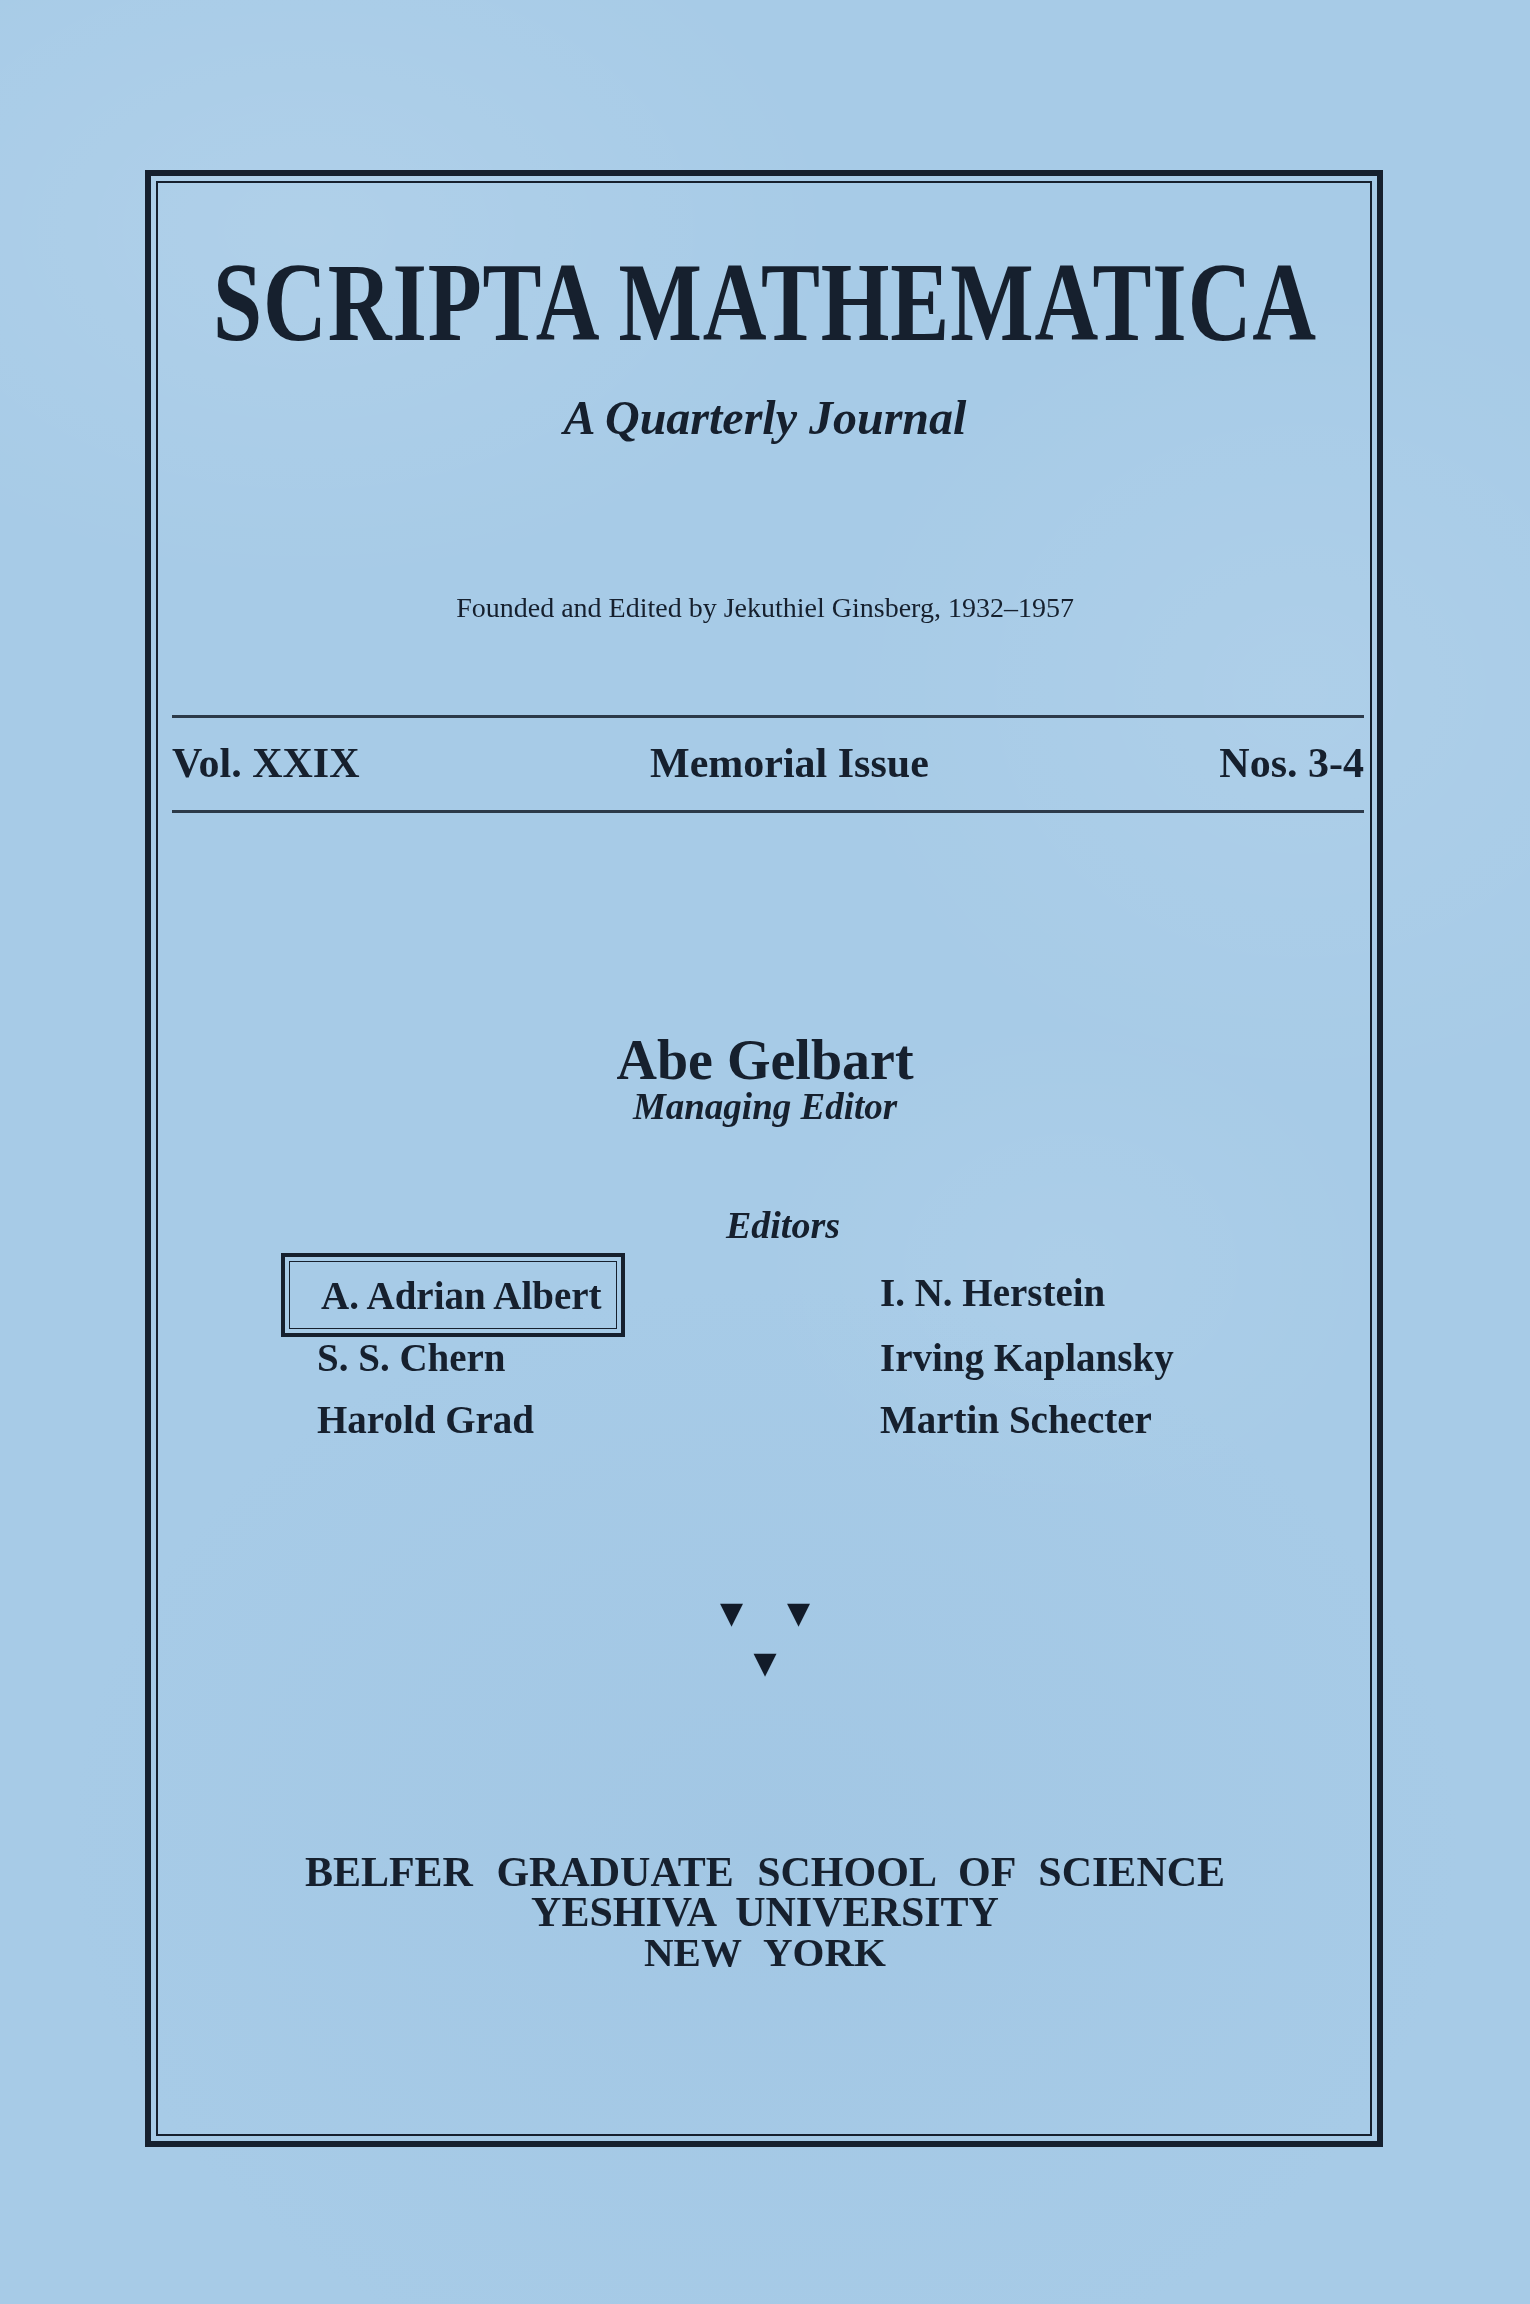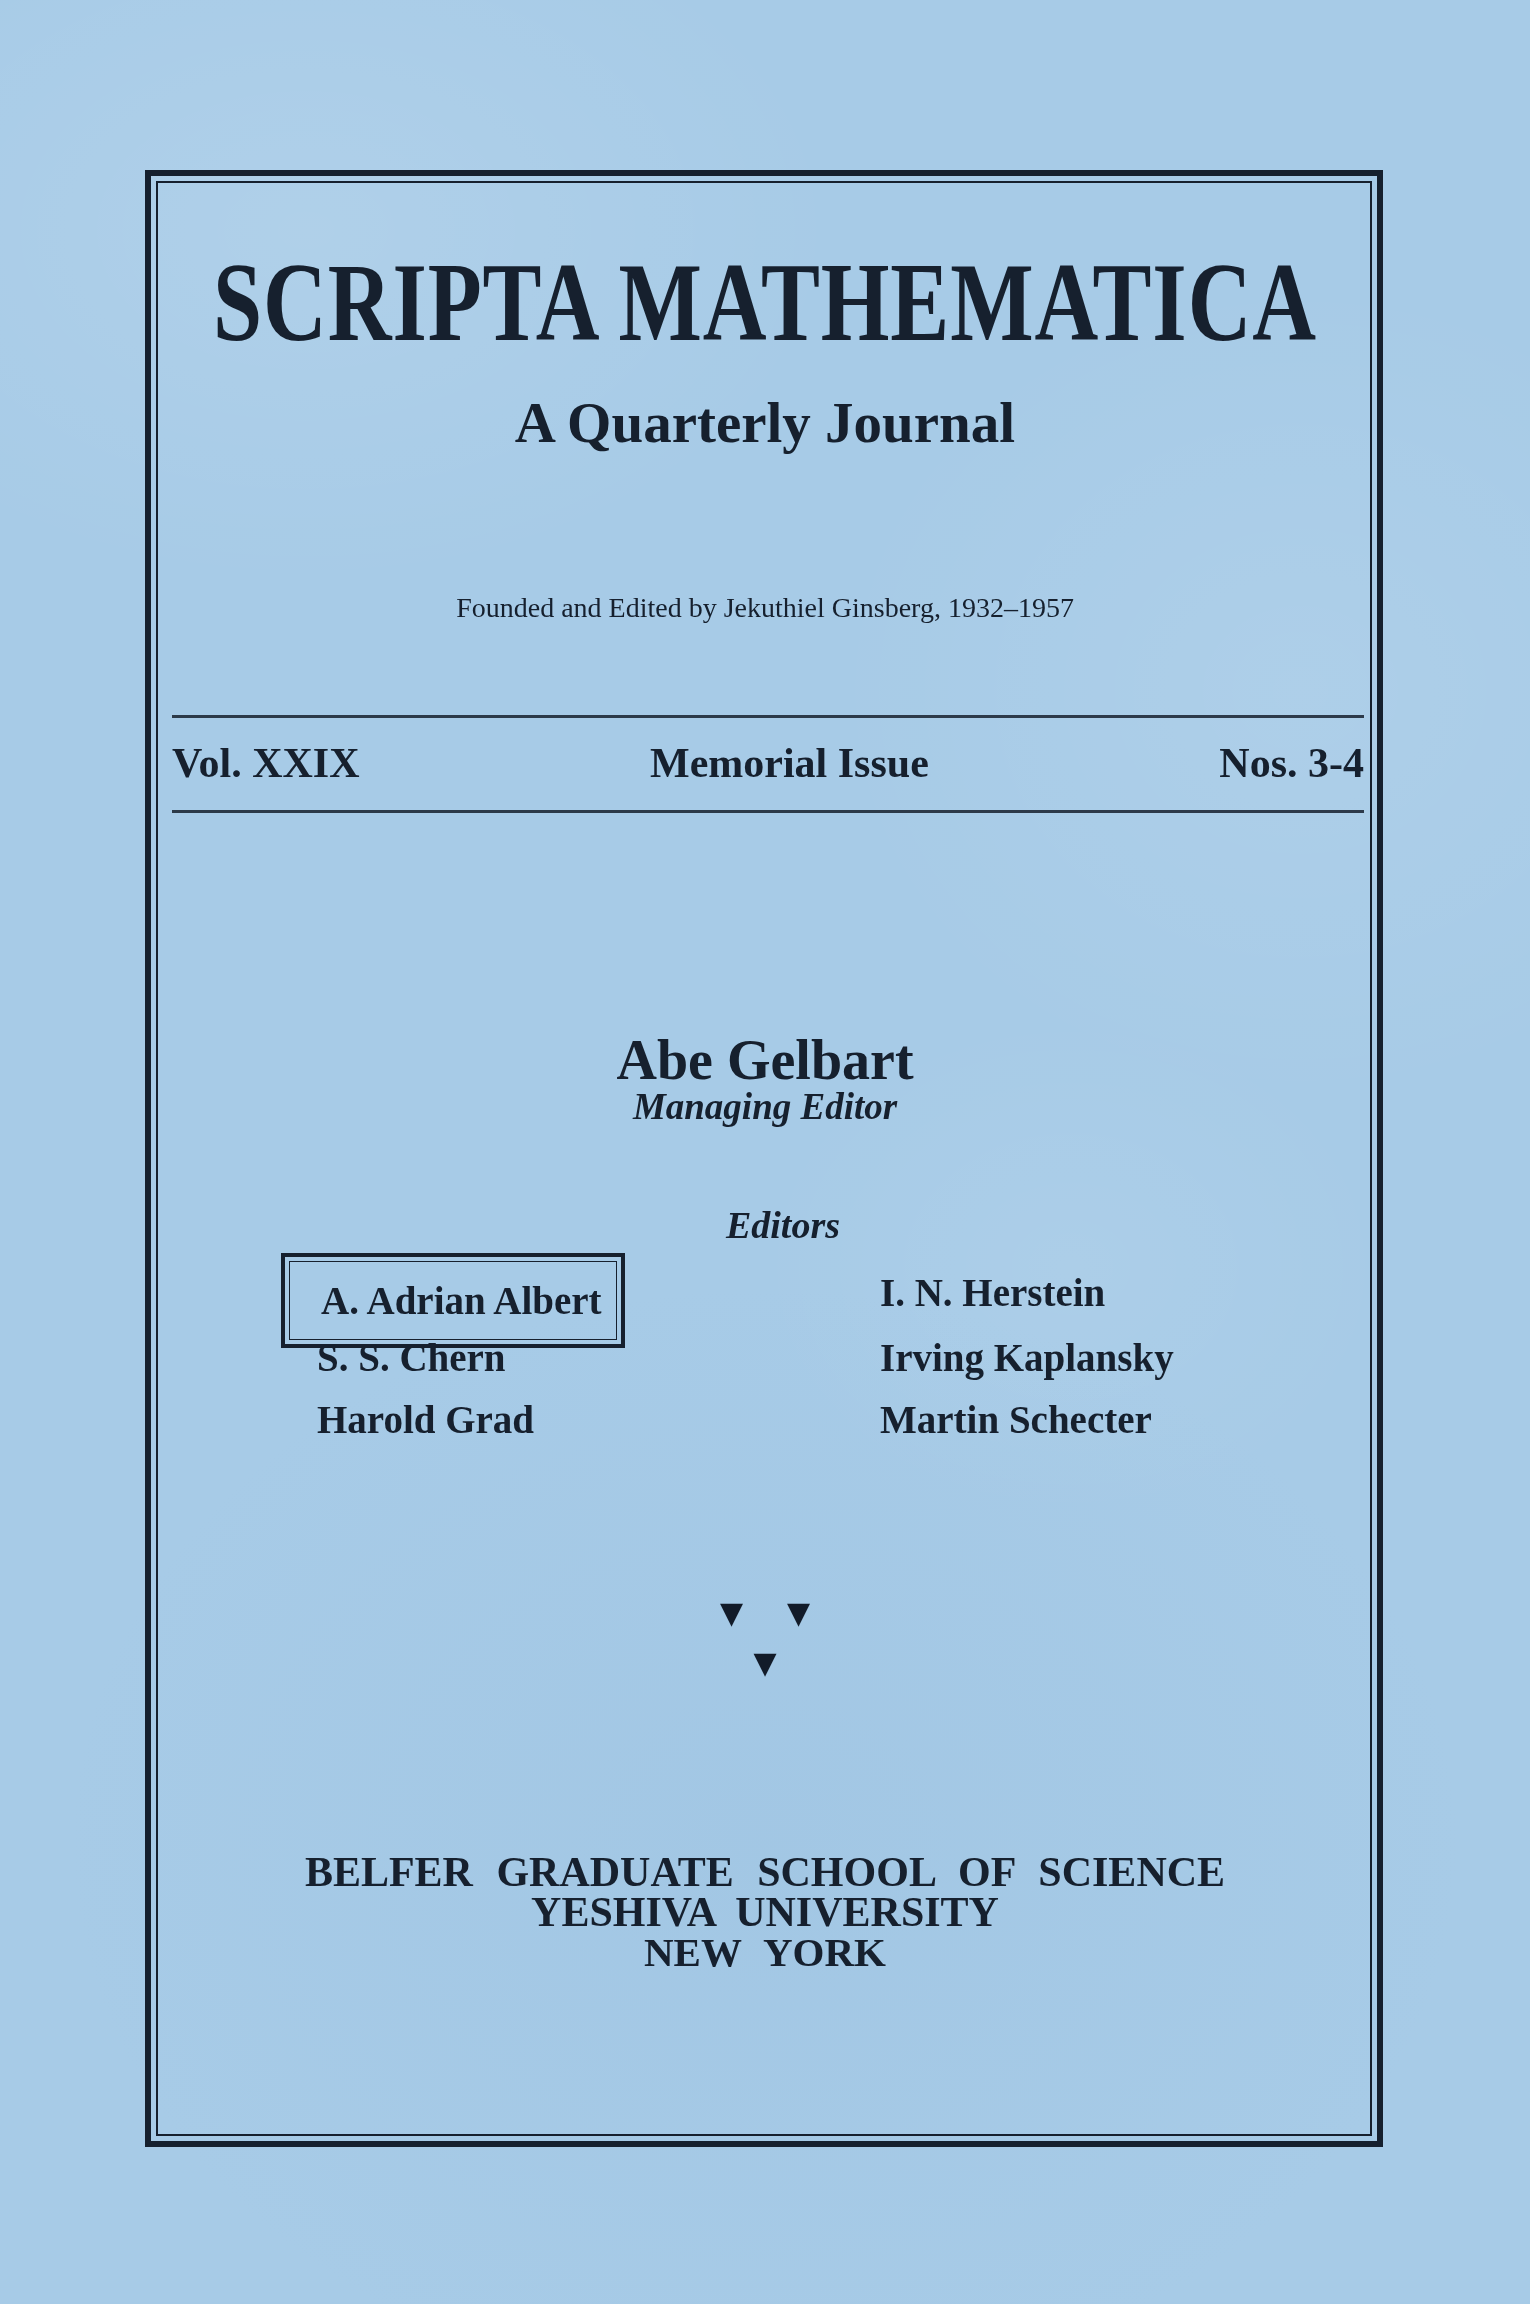--- a/index.html
+++ b/index.html
@@ -30,21 +30,21 @@
   .abs{position:absolute;left:0;right:0;text-align:center;}
 
   .title{
     top:250px;
     font-weight:700;font-size:104px;line-height:1;
     letter-spacing:1px;white-space:nowrap;
     transform:scale(.85,1.08);transform-origin:50% 50%;
   }
   .subtitle{
     top:394px;
-    font-weight:700;font-size:57px;line-height:1;
+    font-weight:700;font-style:italic;font-size:48px;line-height:1;
   }
   .founded{
     top:594px;
     font-weight:400;font-size:28px;line-height:1;
   }
 
   .rule{
     position:absolute;left:172px;width:1192px;height:3px;
     background:#1b2533;opacity:.88;
   }
@@ -59,21 +59,21 @@
 
   .gelbart{top:1032px;font-weight:700;font-size:56px;line-height:1;}
   .role{top:1088px;font-weight:700;font-style:italic;font-size:37px;line-height:1;}
   .editors-heading{top:1206px;font-weight:700;font-style:italic;font-size:38px;line-height:1;padding-left:36px;}
 
   .editor-name{
     position:absolute;font-weight:700;font-size:39px;line-height:1;white-space:nowrap;
     color:#16202e;
   }
   .albert-box{
-    position:absolute;left:281px;top:1253px;width:344px;height:95px;
+    position:absolute;left:281px;top:1253px;width:344px;height:84px;
     border:4px solid #16202e;box-sizing:border-box;
     outline:1px solid #16202e;outline-offset:-9px;
     display:flex;align-items:center;padding-left:36px;
   }
   .albert-box .editor-name{position:static;}
 
   .ornament{
     position:absolute;left:0;right:0;top:1598px;
     display:flex;flex-direction:column;align-items:center;
   }

